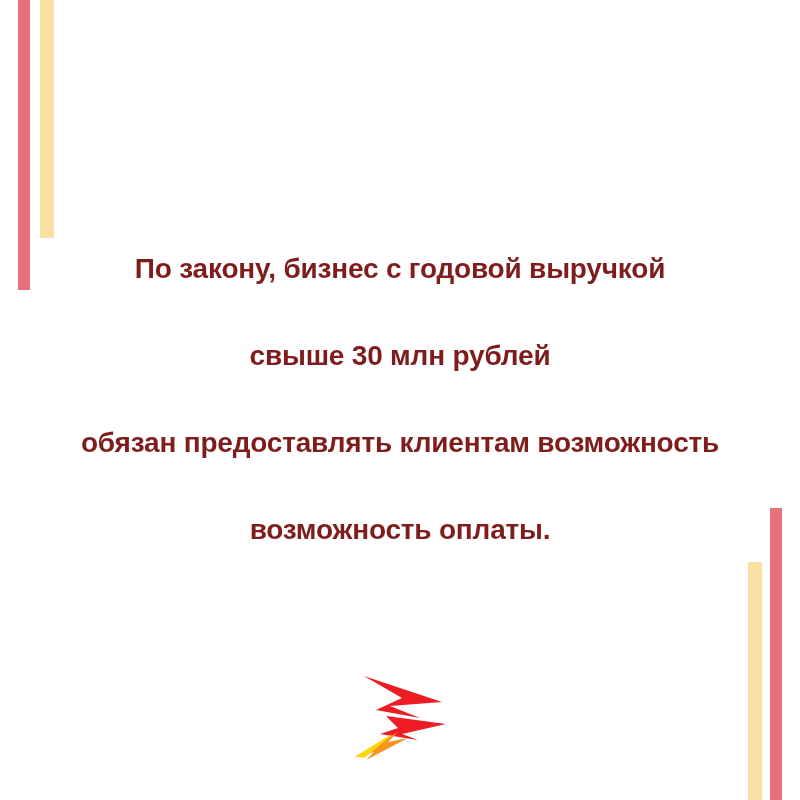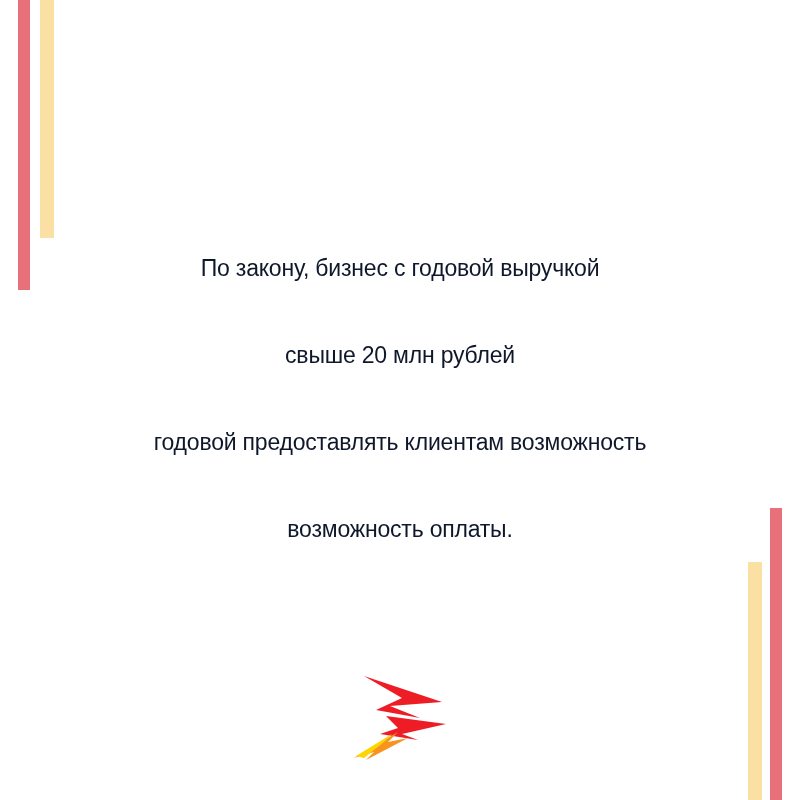--- a/index.html
+++ b/index.html
@@ -57,24 +57,24 @@
   .text-block {
     position: absolute;
     left: 0;
     top: 225px;
     width: 800px;
     text-align: center;
   }
   .text-line {
     display: block;
     font-family: "Liberation Sans", sans-serif;
-    font-weight: normal;
-    font-size: 23px;
+    font-weight: bold;
+    font-size: 28px;
     line-height: 87px;
-    color: #0f172a;
+    color: #7f1d1d;
     letter-spacing: -0.2px;
     white-space: nowrap;
   }
 
   
   .logo {
     position: absolute;
     left: 346px;
     top: 668px;
     width: 122px;
@@ -87,22 +87,22 @@
 <div class="card">
 
   <div class="bar bar-tl-red"></div>
   <div class="bar bar-tl-yellow"></div>
 
   <div class="bar bar-br-red"></div>
   <div class="bar bar-br-yellow"></div>
 
   <div class="text-block">
     <span class="text-line">По закону, бизнес с годовой выручкой</span>
-    <span class="text-line">свыше 20 млн рублей</span>
-    <span class="text-line">годовой предоставлять клиентам возможность</span>
+    <span class="text-line">свыше 30 млн рублей</span>
+    <span class="text-line">обязан предоставлять клиентам возможность</span>
     <span class="text-line">возможность оплаты.</span>
   </div>
 
   <div class="logo">
     <svg width="122" height="100" viewBox="0 0 122 100" xmlns="http://www.w3.org/2000/svg">
       <polygon points="18,8 96,34 44,38 74,50 30,42 56,30" fill="#ee1c25"></polygon>
       <polygon points="40,48 100,56 56,66 72,72 34,66 52,60" fill="#ee1c25"></polygon>
       <polygon points="8,90 52,64 42,74 62,70 20,92 28,84" fill="#f7941e"></polygon>
       <polygon points="10,88 46,66 38,74 18,90" fill="#ffd400"></polygon>
     </svg>

